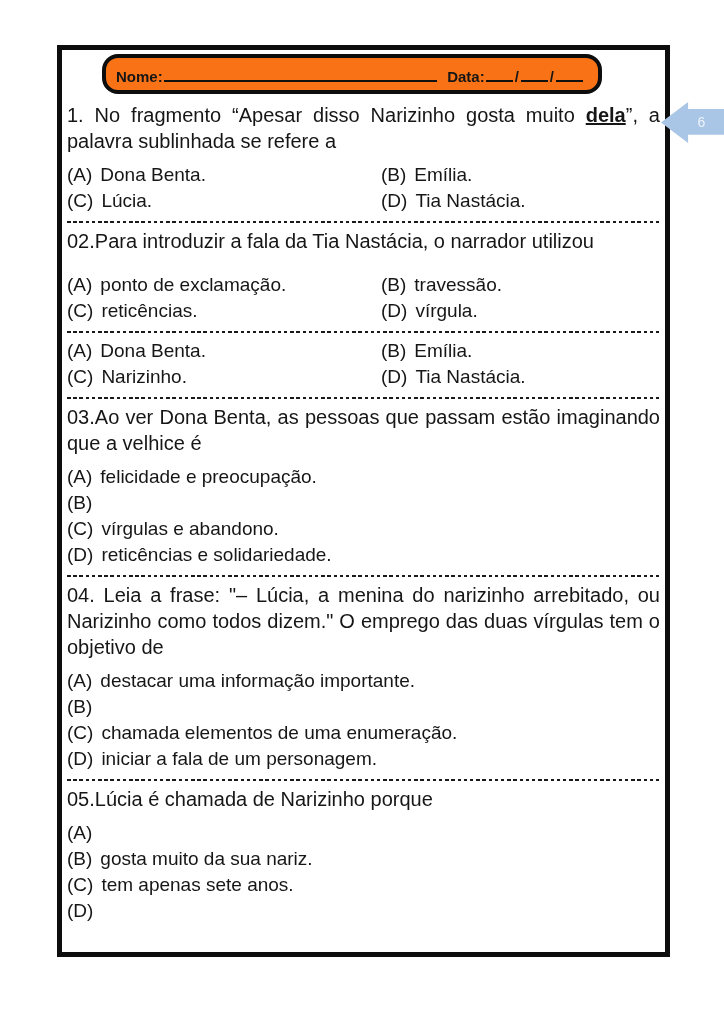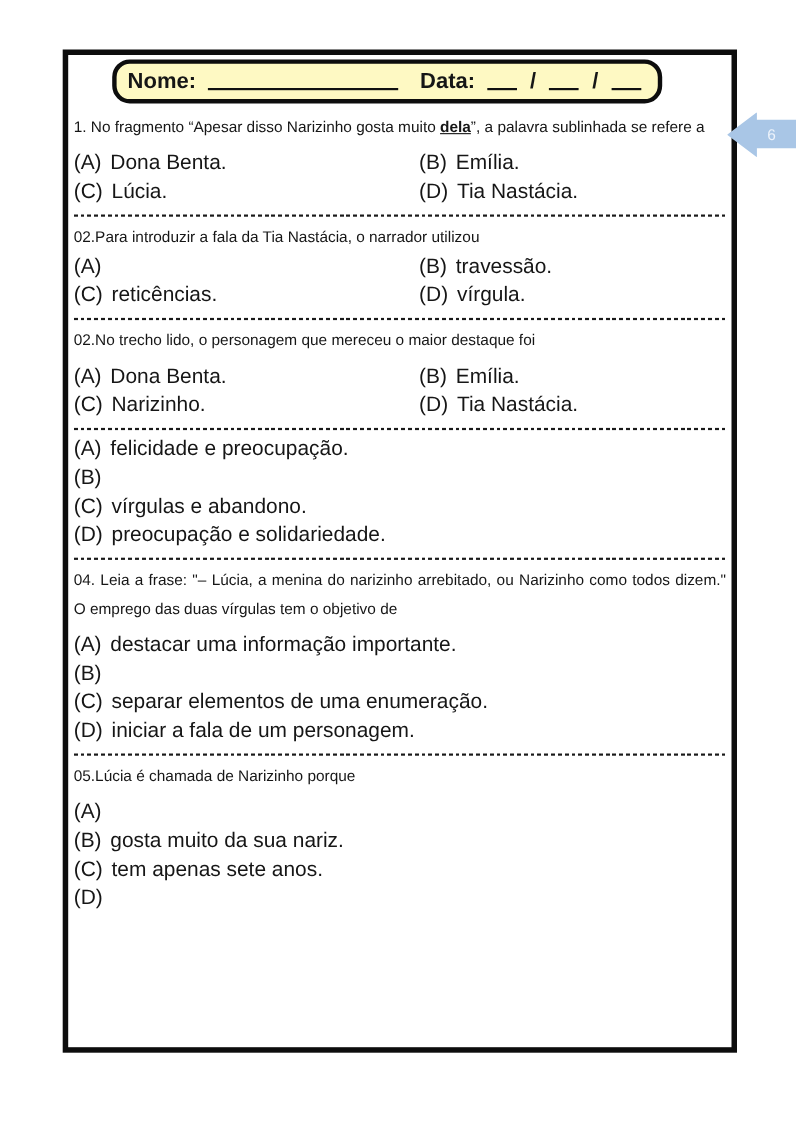--- a/index.html
+++ b/index.html
@@ -28,47 +28,46 @@
   .namebox {
     box-sizing: border-box;
     margin: 0 0 8px 35px;
     width: 500px; height: 40px;
     border: 4px solid #0d0d0d;
     border-radius: 16px;
     display: flex;
     align-items: flex-end;
     padding: 0 14px 4px 10px;
     font-weight: bold;
-    font-size: 20px;
-    background: #fef9c3;
-    gap: 10px;
+    font-size: 15px;
+    background: #f97316;
   }
   .namebox .lbl { white-space: nowrap; line-height: 1.2; }
   .fill-line {
     flex: 1;
     border-bottom: 2px solid #111;
     margin: 0 10px 4px 1px;
     height: 1px;
   }
   .date-slot {
     width: 27px;
     border-bottom: 2px solid #111;
     margin: 0 1px 4px 1px;
     height: 1px;
   }
   .date-sep { margin: 0 1px; line-height: 1.2; }
   
   .question { margin: 0; }
   .stem {
     margin: 4px 0 8px 0;
-    font-size: 14px;
+    font-size: 20px;
     line-height: 26px;
     text-align: justify;
   }
-  .question.tight .stem { margin-bottom: 2px; }
+  .question.tight .stem { margin-bottom: 18px; }
   .hl { font-weight: bold; text-decoration: underline; }
   .options { font-size: 19px; line-height: 26px; }
   .options.cols2 {
     display: grid;
     grid-template-columns: 314px 1fr;
   }
   .option { display: flex; }
   .opt-label { margin-right: 8px; white-space: nowrap; }
   .sep {
     height: 2px;
@@ -135,20 +134,21 @@
   </div>
 </div>
     <div class="sep"></div>
   </section>
 
   <section class="question tight">
     <p class="stem"><span>02.Para introduzir a fala da Tia Nastácia, o narrador utilizou</span></p>
     <div class="options cols2">
   <div class="option">
     <span class="opt-label">(A)</span>
+    <span class="opt-text">ponto de exclamação.</span>
   </div>
 
   <div class="option">
     <span class="opt-label">(B)</span>
     <span class="opt-text">travessão.</span>
   </div>
 
   <div class="option">
     <span class="opt-label">(C)</span>
     <span class="opt-text">reticências.</span>
@@ -156,21 +156,20 @@
 
   <div class="option">
     <span class="opt-label">(D)</span>
     <span class="opt-text">vírgula.</span>
   </div>
 </div>
     <div class="sep"></div>
   </section>
 
   <section class="question">
-    <p class="stem"><span>02.No trecho lido, o personagem que mereceu o maior destaque foi</span></p>
     <div class="options cols2">
   <div class="option">
     <span class="opt-label">(A)</span>
     <span class="opt-text">Dona Benta.</span>
   </div>
 
   <div class="option">
     <span class="opt-label">(B)</span>
     <span class="opt-text">Emília.</span>
   </div>
@@ -182,58 +181,59 @@
 
   <div class="option">
     <span class="opt-label">(D)</span>
     <span class="opt-text">Tia Nastácia.</span>
   </div>
 </div>
     <div class="sep"></div>
   </section>
 
   <section class="question">
+    <p class="stem"><span>03.Ao ver Dona Benta, as pessoas que passam estão imaginando que a velhice é</span></p>
     <div class="options">
   <div class="option">
     <span class="opt-label">(A)</span>
     <span class="opt-text">felicidade e preocupação.</span>
   </div>
 
   <div class="option">
     <span class="opt-label">(B)</span>
   </div>
 
   <div class="option">
     <span class="opt-label">(C)</span>
     <span class="opt-text">vírgulas e abandono.</span>
   </div>
 
   <div class="option">
     <span class="opt-label">(D)</span>
-    <span class="opt-text">preocupação e solidariedade.</span>
+    <span class="opt-text">reticências e solidariedade.</span>
   </div>
 </div>
     <div class="sep"></div>
   </section>
 
   <section class="question">
     <p class="stem"><span>04. Leia a frase: "– Lúcia, a menina do narizinho arrebitado, ou Narizinho como todos dizem." O emprego das duas vírgulas tem o objetivo de</span></p>
     <div class="options">
   <div class="option">
     <span class="opt-label">(A)</span>
     <span class="opt-text">destacar uma informação importante.</span>
   </div>
 
   <div class="option">
     <span class="opt-label">(B)</span>
   </div>
 
   <div class="option">
     <span class="opt-label">(C)</span>
-    <span class="opt-text">separar elementos de uma enumeração.</span>
+    <span class="opt-text">chamada elementos de uma enumeração.</span>
   </div>
 
   <div class="option">
     <span class="opt-label">(D)</span>
     <span class="opt-text">iniciar a fala de um personagem.</span>
   </div>
 </div>
     <div class="sep"></div>
   </section>
 

